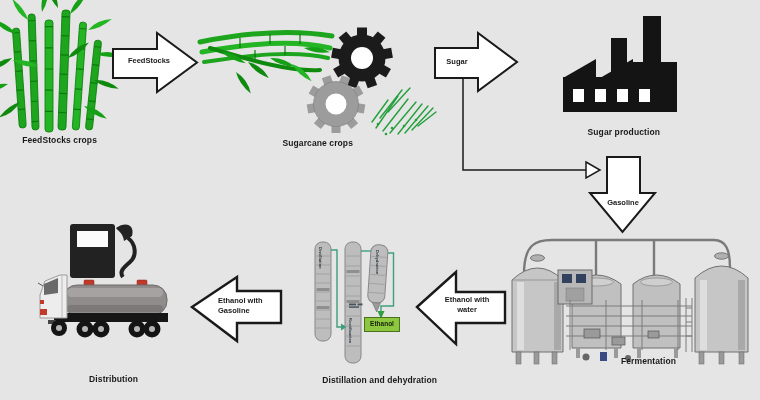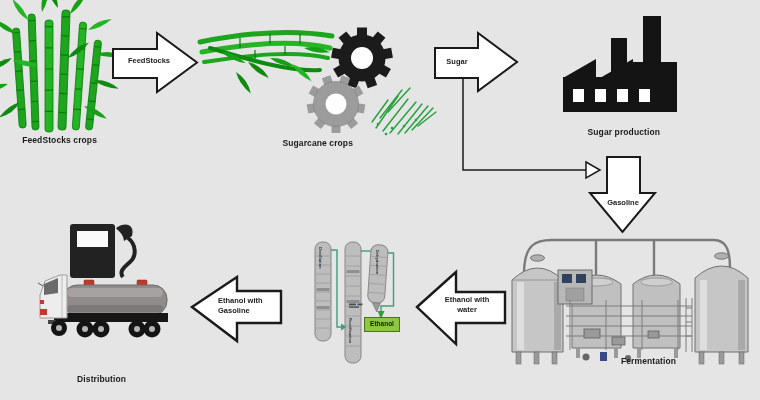--- a/index.html
+++ b/index.html
@@ -332,15 +332,16 @@
 <div class="ethanol-box">Ethanol</div>
 
 <div class="vmicro" style="left:318px;top:247px;">Distillation</div>
 <div class="vmicro" style="left:348px;top:318px;">Rectification</div>
 <div class="vmicro" style="left:375px;top:250px;">Dehydration</div>
 
 <div class="lbl caption" style="left:1px;top:135px;width:96px;">FeedStocks crops</div>
 <div class="lbl caption" style="left:247px;top:138px;width:106px;">Sugarcane crops</div>
 <div class="lbl caption" style="left:556px;top:127px;width:104px;">Sugar production</div>
 <div class="lbl caption" style="left:572px;top:356px;width:104px;">Fermentation</div>
-<div class="lbl caption" style="left:22px;top:374px;width:104px;">Distribution</div>
+<div class="lbl caption" style="left:283px;top:375px;width:154px;">Distillation and dehydration</div>
+<div class="lbl caption" style="left:34px;top:374px;width:104px;">Distribution</div>
 
 </div>
 
 </body></html>

